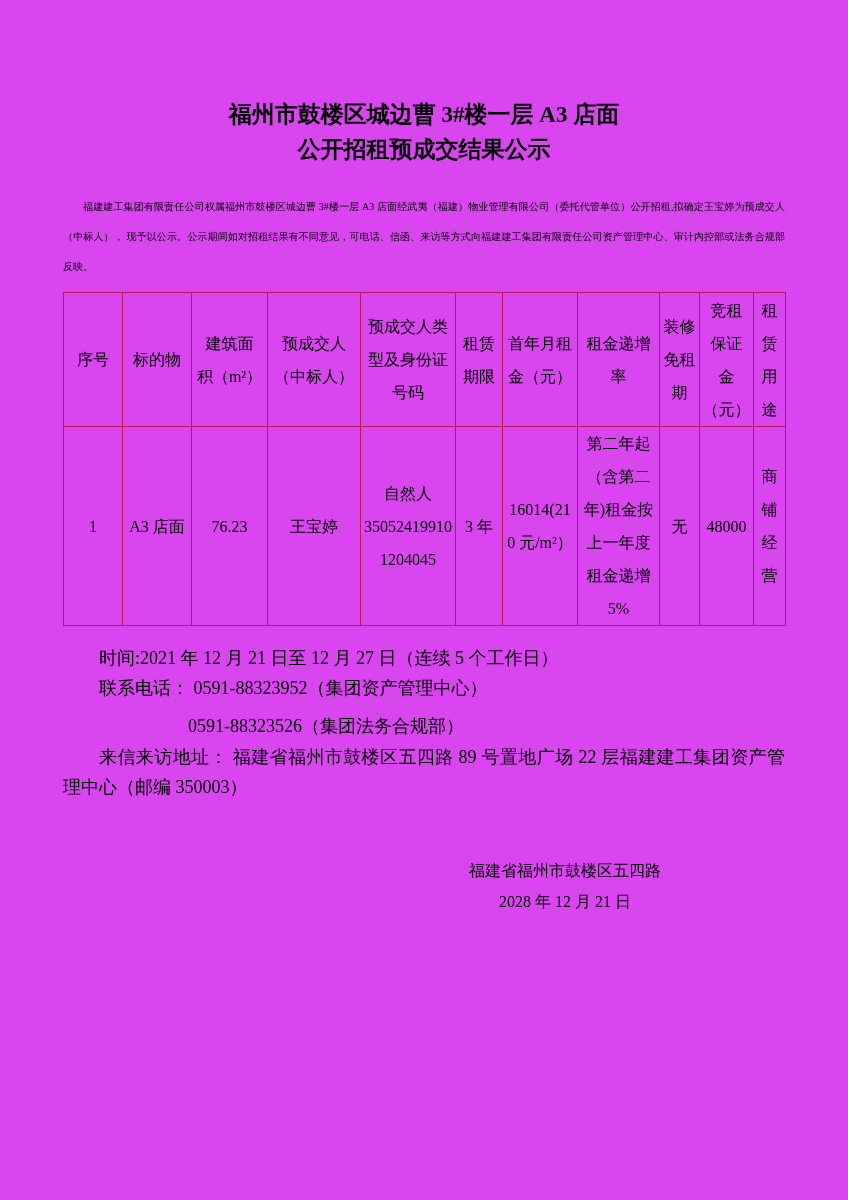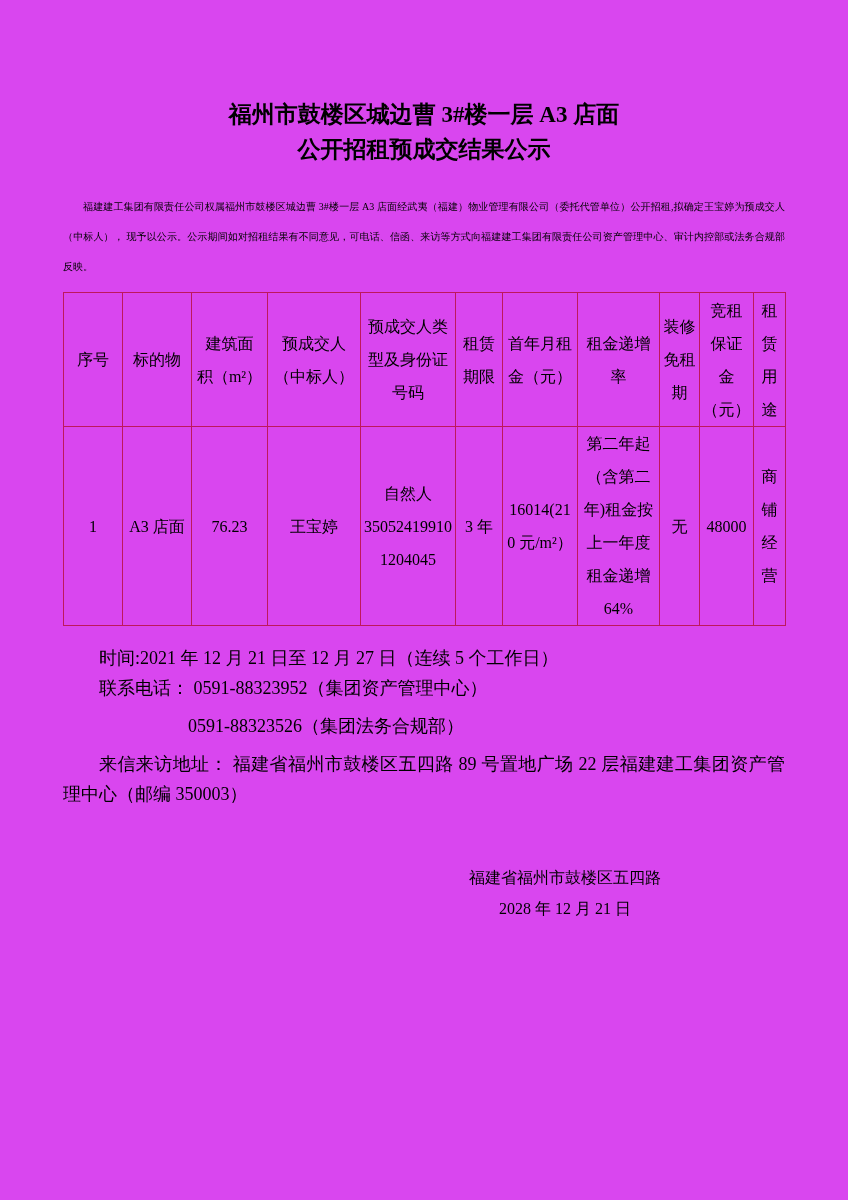--- a/index.html
+++ b/index.html
@@ -53,21 +53,21 @@
     margin-top: 17px;
     font-size: 18px;
     line-height: 30px;
   }
   .contact-line { padding-left: 2em; }
   .contact-line.second-phone { padding-left: 125px; margin-top: 8px; }
   .address-line {
     text-indent: 2em;
     text-align: justify;
     text-justify: inter-character;
-    margin-top: 8px;
+    margin-top: 1px;
   }
   .signature {
     width: 330px;
     margin: 53px 55px 0 auto;
     text-align: center;
     font-size: 16px;
     line-height: 31px;
   }
 </style>
 </head>
@@ -134,21 +134,21 @@
 35052419910
 1204045</td>
       <td>3 年</td>
       <td>16014(21
 0 元/m²）</td>
       <td>第二年起
 （含第二
 年)租金按
 上一年度
 租金递增
-64%</td>
+5%</td>
       <td>无</td>
       <td>48000</td>
       <td>商
 铺
 经
 营</td>
     </tr>
   </tbody>
     </table>
 

